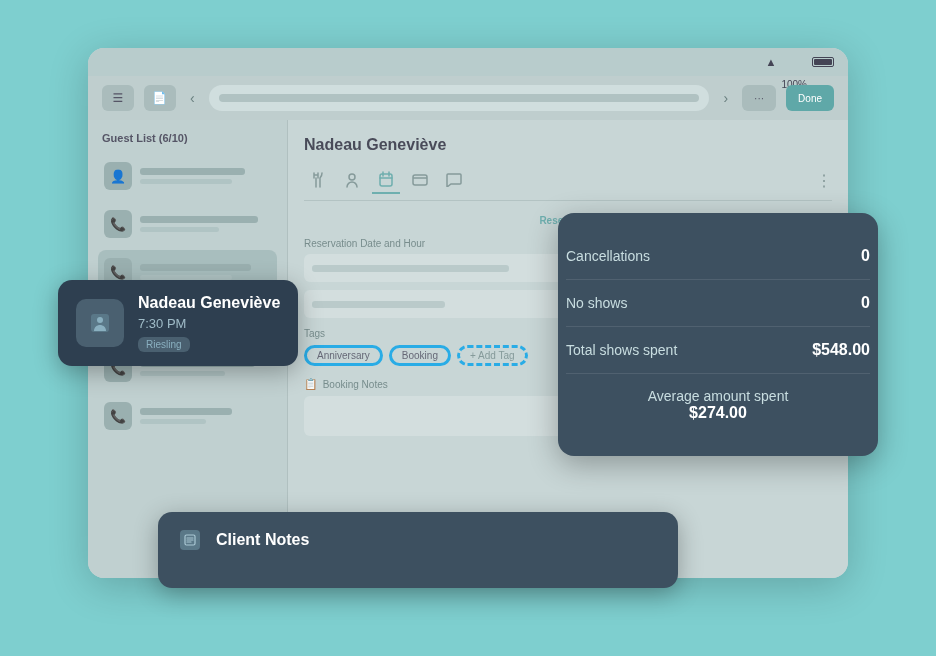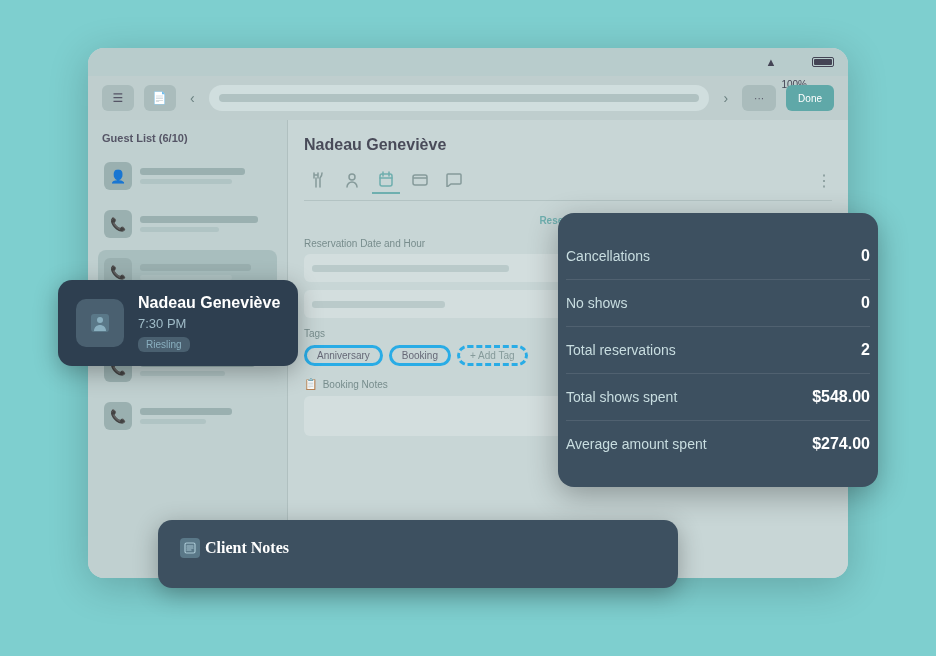--- a/index.html
+++ b/index.html
@@ -311,20 +311,21 @@
     .stats-row {
       display: flex;
       justify-content: space-between;
       align-items: center;
       padding: 14px 0;
       border-bottom: 1px solid rgba(255,255,255,0.1);
     }
 
     .stats-row:last-child {
       border-bottom: none;
+      flex-direction: column;
     }
 
     .stats-label {
       font-size: 14px;
       color: #c8dde0;
       font-weight: 400;
     }
 
     .stats-value {
       font-size: 16px;
@@ -394,23 +395,22 @@
       background: #3d5060;
       border-radius: 14px;
       padding: 18px 22px;
       box-shadow: 0 6px 24px rgba(0,0,0,0.3);
       z-index: 15;
     }
 
     .client-notes-header {
       display: flex;
       align-items: center;
-      gap: 5px;
-      margin-bottom: 12px;
-      font-family: Liberation Serif, serif;
+      gap: 16px;
+      margin-bottom: 20px;
     }
 
     .notes-icon {
       width: 20px; height: 20px;
       background: #5a7888;
       border-radius: 4px;
       display: flex; align-items: center; justify-content: center;
       font-size: 10px;
       color: #aac8d4;
     }
@@ -639,24 +639,20 @@
   <div class="stats-panel">
     <div class="stats-row">
       <span class="stats-label">Cancellations</span>
       <span class="stats-value">0</span>
     </div>
     <div class="stats-row">
       <span class="stats-label">No shows</span>
       <span class="stats-value">0</span>
     </div>
     <div class="stats-row">
-      <span class="stats-label">Total reservations</span>
-      <span class="stats-value">2</span>
-    </div>
-    <div class="stats-row">
       <span class="stats-label">Total shows spent</span>
       <span class="stats-value">$548.00</span>
     </div>
     <div class="stats-row">
       <span class="stats-label">Average amount spent</span>
       <span class="stats-value">$274.00</span>
     </div>
   </div>
 
   <div class="tooltip-card">

